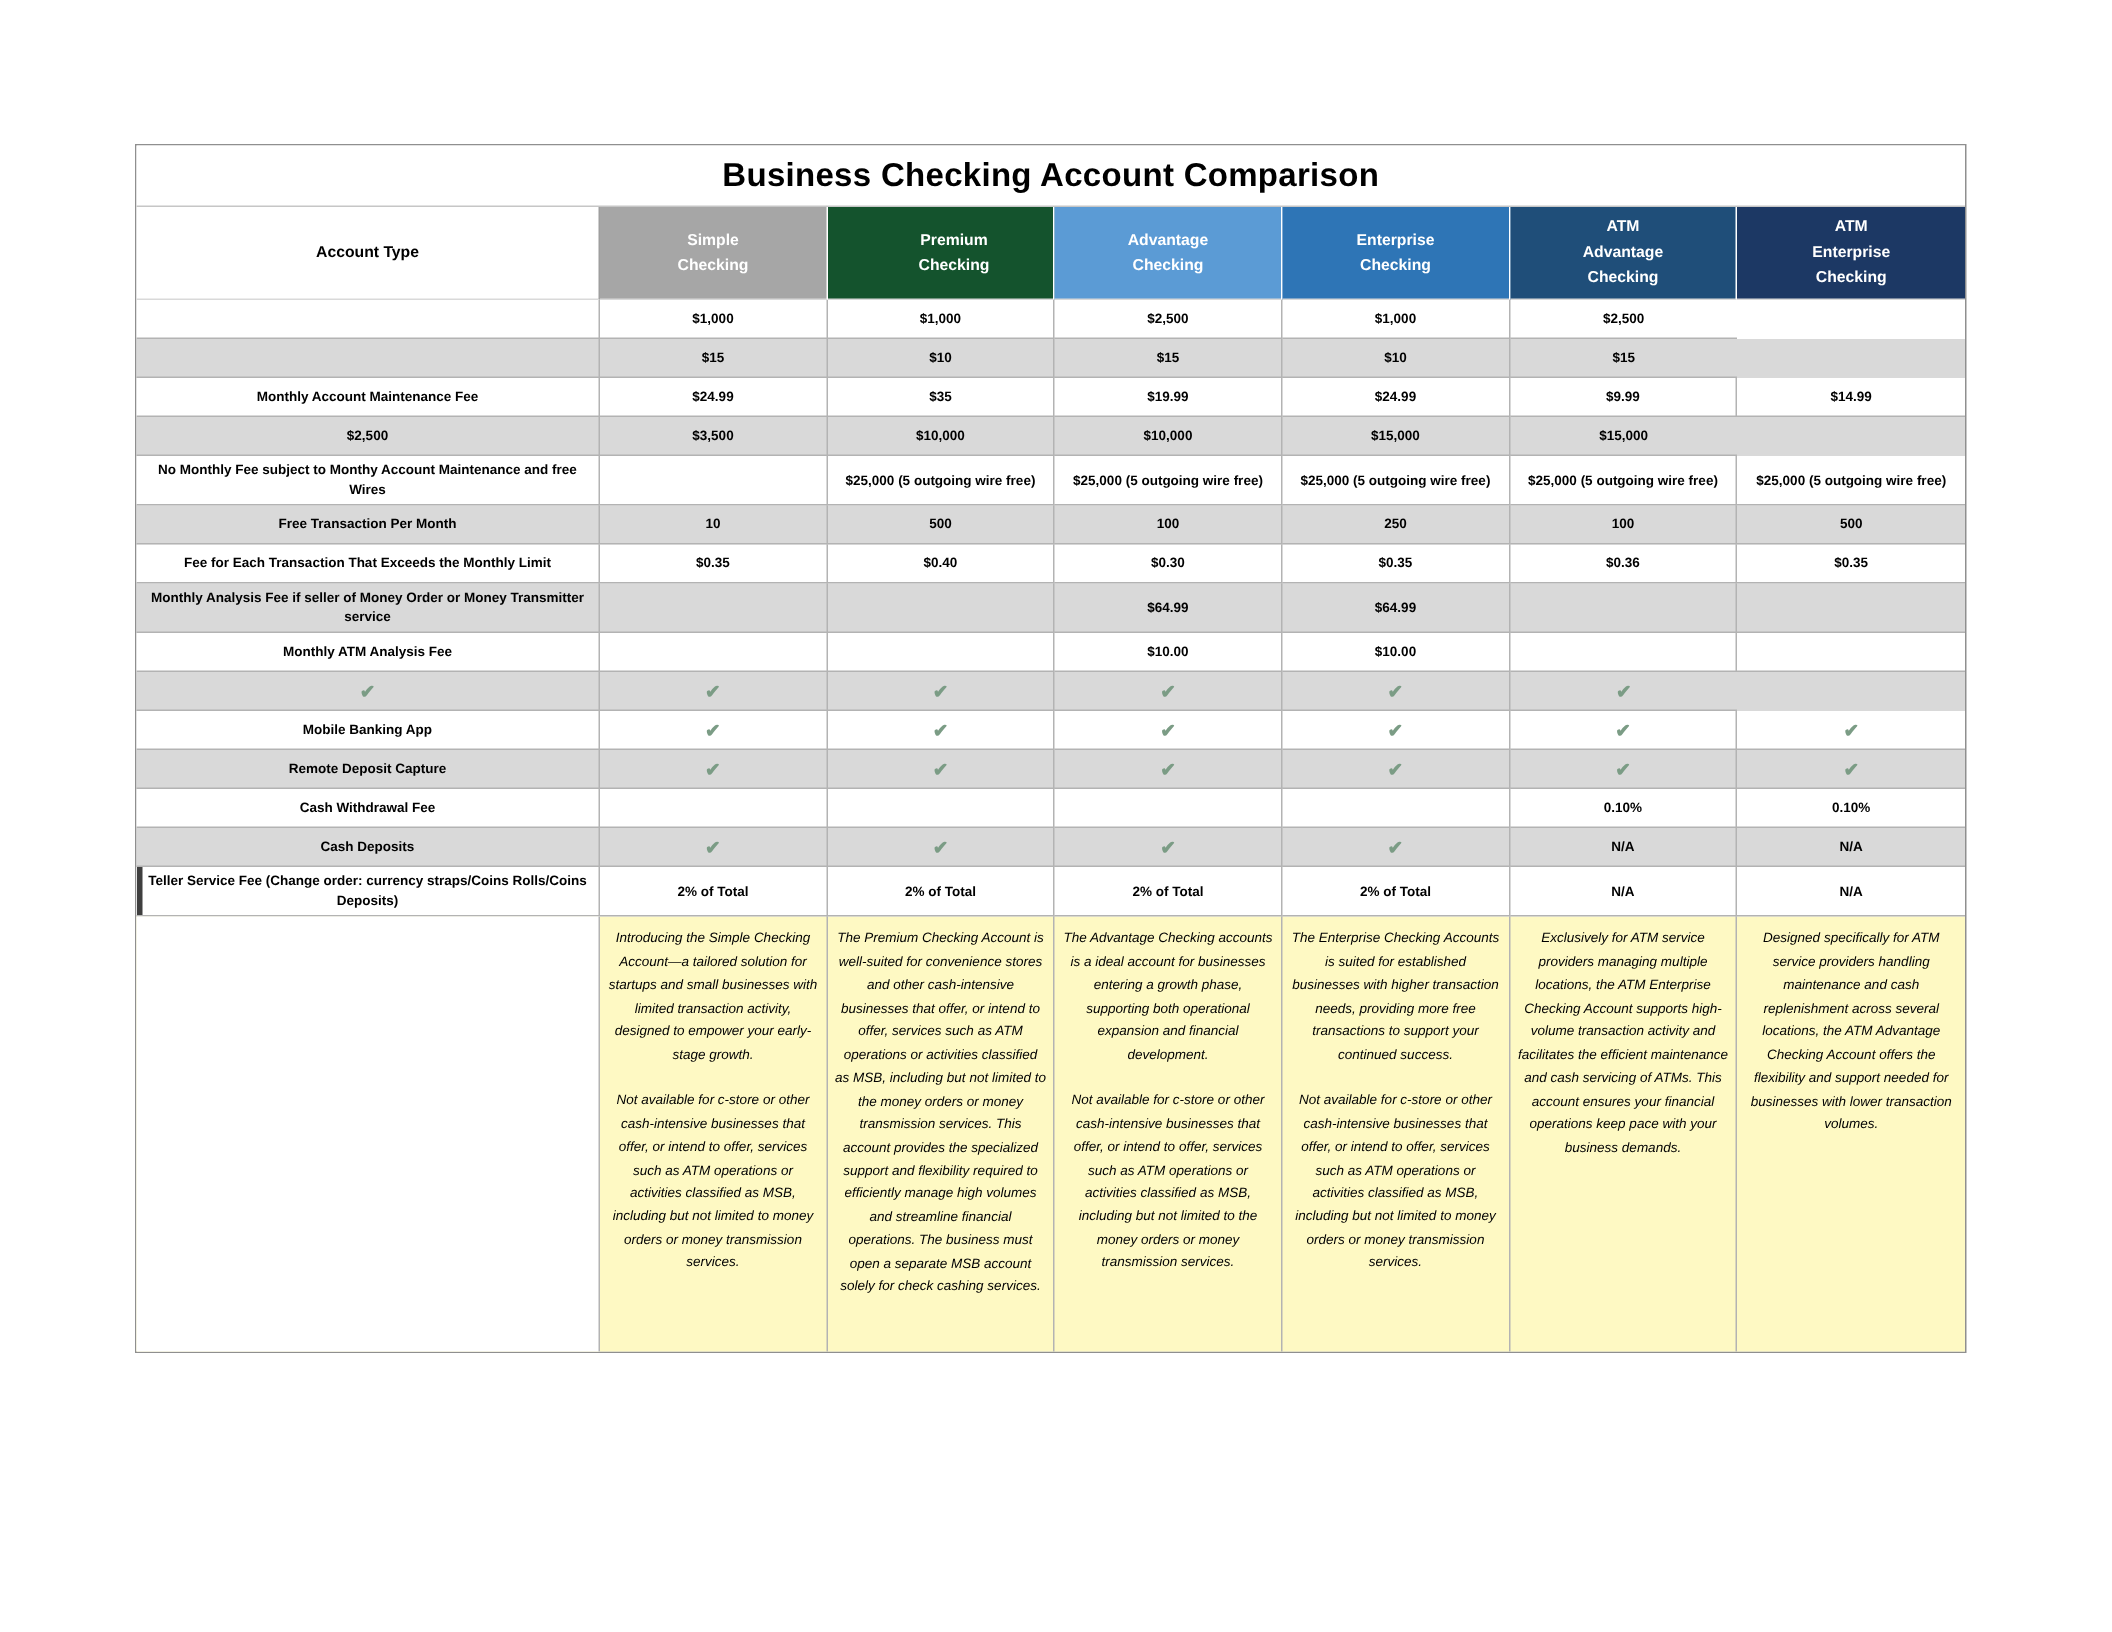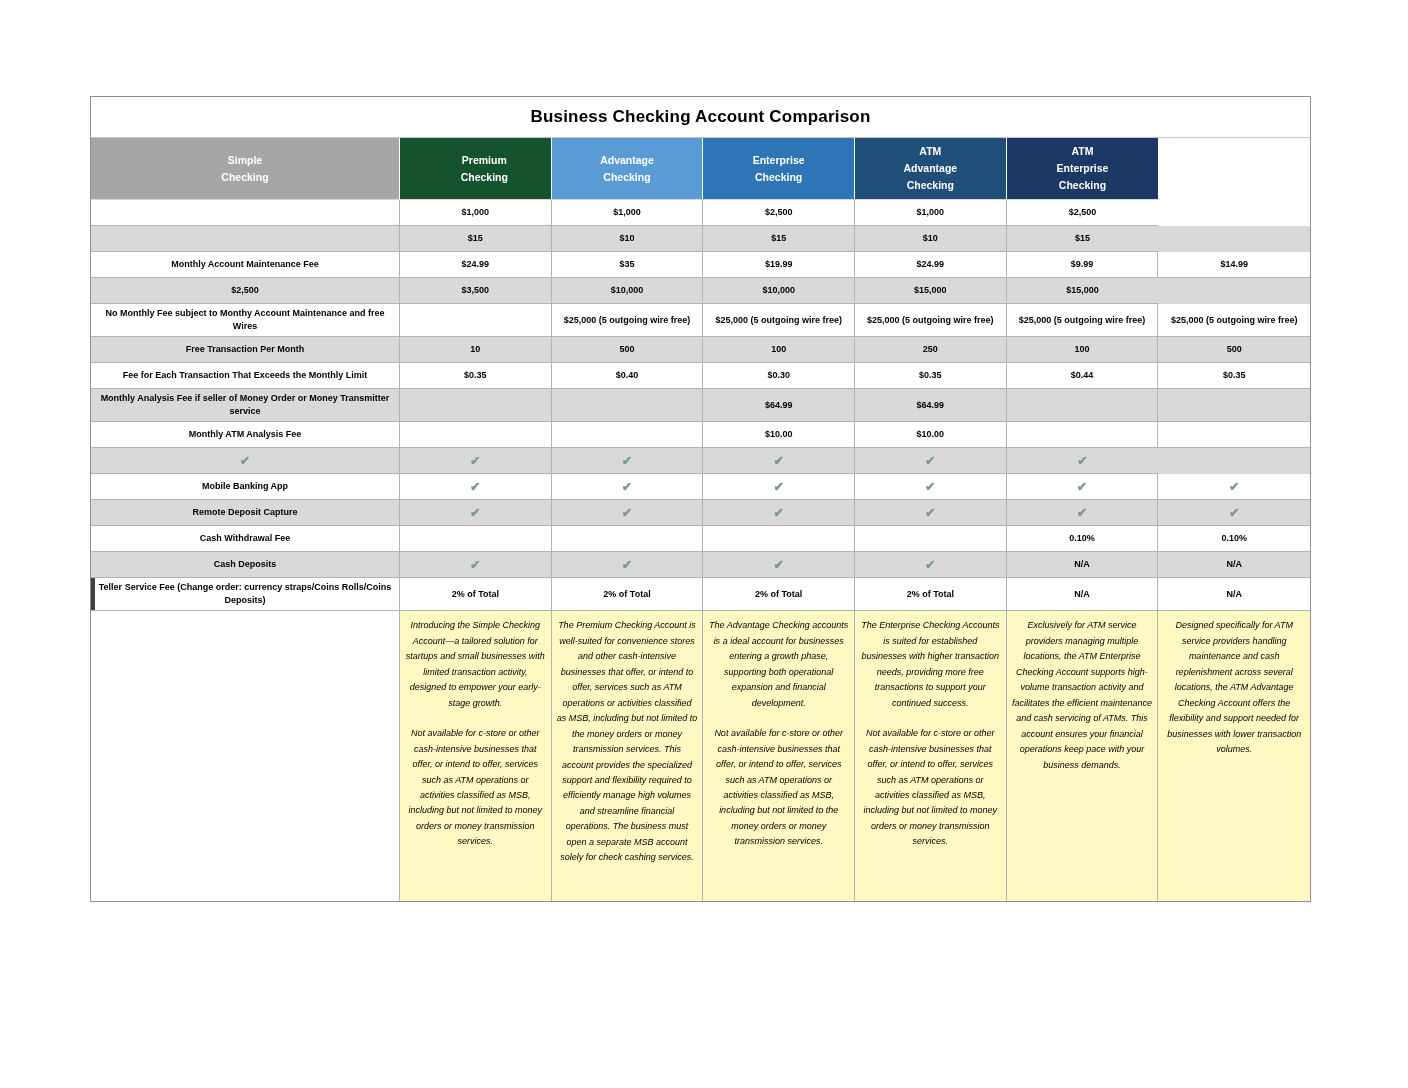--- a/index.html
+++ b/index.html
@@ -6,21 +6,21 @@
   body{
     width:1408px;height:1088px;background:#ffffff;position:relative;
     font-family:"Liberation Sans", sans-serif;color:#000;
   }
   .sheet{
     position:absolute;left:90px;top:96px;width:1221px;
     border:1px solid #8f8f8f;background:#fff;box-sizing:border-box;
   }
   .title{
     height:40px;display:flex;align-items:center;justify-content:center;
-    font-size:17px;font-weight:bold;border-bottom:1px solid #c6c6c6;
+    font-size:22px;font-weight:bold;border-bottom:1px solid #c6c6c6;
     letter-spacing:.2px;background:#fff;
   }
   .row{
     display:grid;grid-template-columns:309px repeat(6,1fr);
     box-sizing:border-box;
   }
   .cell{
     box-sizing:border-box;display:flex;align-items:center;justify-content:center;
     text-align:center;border-right:1px solid #b3b3b3;border-bottom:1px solid #b3b3b3;
     padding:3px 6px;min-height:26px;font-size:9px;font-weight:bold;line-height:1.45;
@@ -52,20 +52,21 @@
   .desc-cell p{margin:0 0 15px 0;}
   .desc-spacer{min-height:290px;background:#fff;display:block;}
 </style>
 </head>
 <body>
 
 <div class="sheet">
   <div class="title">Business Checking Account Comparison</div>
   <div>
     <div class="row head-row" id="header-row">
+      <div class="cell head-cell corner-cell">Account Type</div>
     <div class="cell head-cell" style="background: rgb(166, 166, 166);">Simple
 Checking</div>
         <div class="cell head-cell" style="background: #14532d; padding-left: 24px;">Premium
 Checking</div>
         <div class="cell head-cell" style="background: rgb(91, 155, 213);">Advantage
 Checking</div>
         <div class="cell head-cell" style="background: rgb(46, 117, 182);">Enterprise
 Checking</div>
         <div class="cell head-cell" style="background: rgb(31, 78, 121);">ATM
 Advantage
@@ -125,21 +126,21 @@
           <div class="cell value-cell">250</div>
           <div class="cell value-cell">100</div>
           <div class="cell value-cell">500</div>
         </div>
         <div class="row">
           <div class="cell label-cell">Fee for Each Transaction That Exceeds the Monthly Limit</div>
           <div class="cell value-cell">$0.35</div>
           <div class="cell value-cell">$0.40</div>
           <div class="cell value-cell">$0.30</div>
           <div class="cell value-cell">$0.35</div>
-          <div class="cell value-cell">$0.44</div>
+          <div class="cell value-cell">$0.36</div>
           <div class="cell value-cell">$0.35</div>
         </div>
         <div class="row">
           <div class="cell label-cell">Monthly Analysis Fee if seller of Money Order or Money Transmitter service</div>
           <div class="cell value-cell"></div>
           <div class="cell value-cell"></div>
           <div class="cell value-cell">$64.99</div>
           <div class="cell value-cell">$64.99</div>
           <div class="cell value-cell"></div>
           <div class="cell value-cell"></div>

